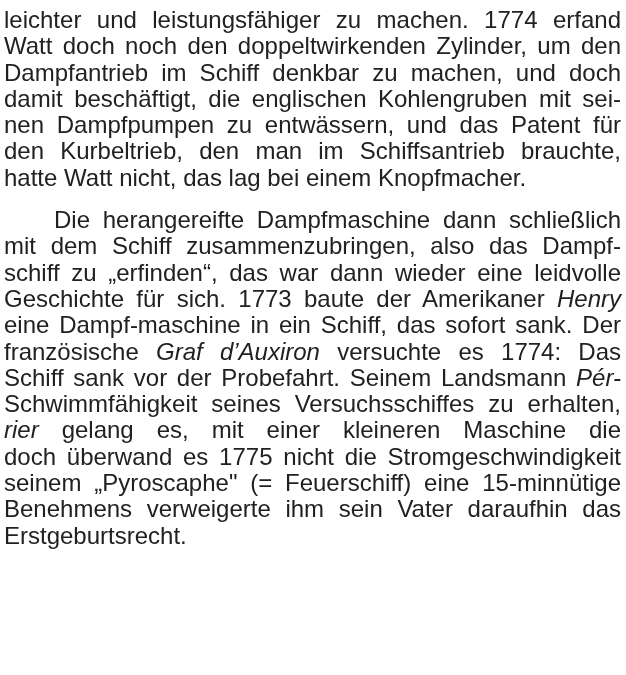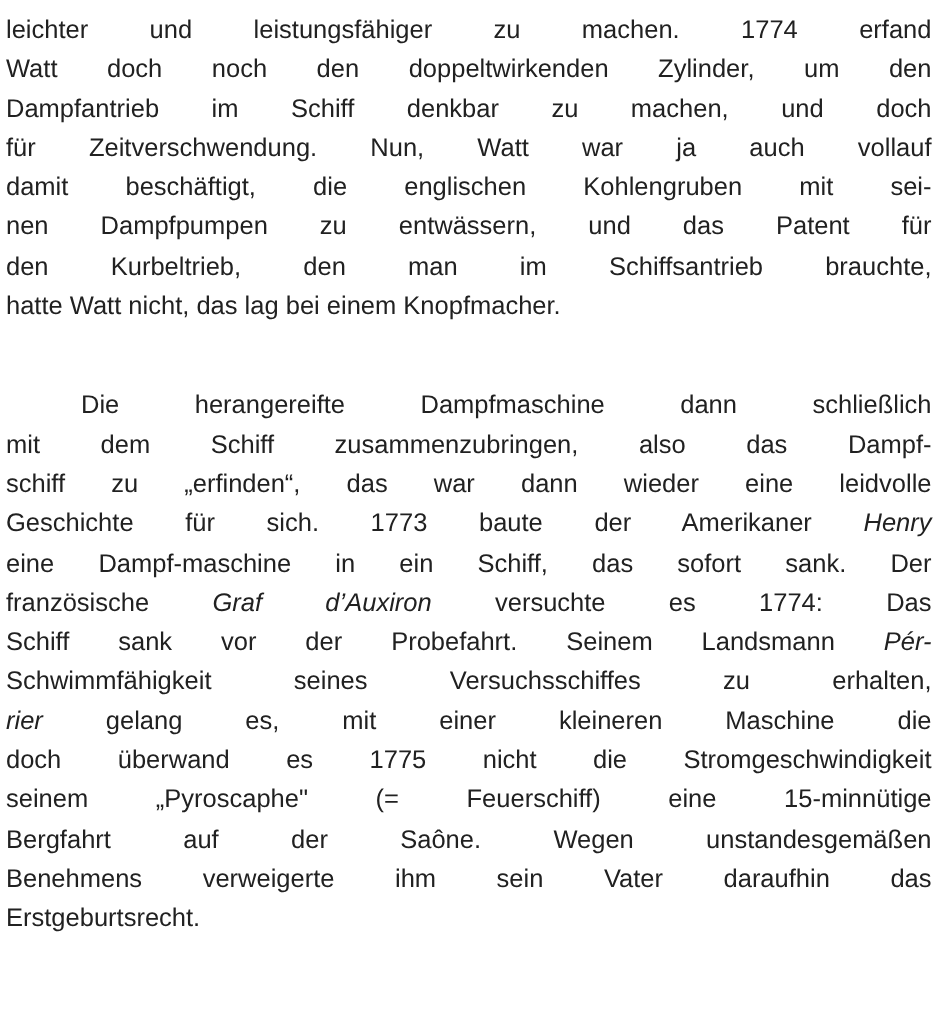--- a/index.html
+++ b/index.html
@@ -15,23 +15,23 @@
     color: #212121;
   }
   .page {
     box-sizing: border-box;
     width: 626px;
     height: 675px;
     padding: 7px 5px 0 4px;
     background: #ffffff;
   }
   .para { margin: 0; }
-  .para + .para { margin-top: 40px; }
+  .para + .para { margin-top: 16px; }
   .line {
-    font-size: 17px;
+    font-size: 24px;
     line-height: 26.3px;
     text-align: justify;
     text-align-last: justify;
     -moz-text-align-last: justify;
   }
   .line.last {
     text-align-last: left;
     -moz-text-align-last: left;
   }
   .line.indent { text-indent: 50px; }
@@ -39,36 +39,34 @@
 </style>
 </head>
 <body>
 
 <div class="page">
   <div id="doc">
       <div class="para">
         <div class="line"><span>leichter und leistungsfähiger zu machen. 1774 erfand</span></div>
         <div class="line"><span>Watt doch noch den doppeltwirkenden Zylinder, um den</span></div>
         <div class="line"><span>Dampfantrieb im Schiff denkbar zu machen, und doch</span></div>
-        <div class="line"><span>für Zeitverschwendung. Nun, Watt war ja auch vollauf</span></div>
         <div class="line"><span>damit beschäftigt, die englischen Kohlengruben mit sei-</span></div>
         <div class="line"><span>nen Dampfpumpen zu entwässern, und das Patent für</span></div>
         <div class="line"><span>den Kurbeltrieb, den man im Schiffsantrieb brauchte,</span></div>
         <div class="line last"><span>hatte Watt nicht, das lag bei einem Knopfmacher.</span></div>
       </div>
       <div class="para">
         <div class="line indent"><span>Die herangereifte Dampfmaschine dann schließlich</span></div>
         <div class="line"><span>mit dem Schiff zusammenzubringen, also das Dampf-</span></div>
         <div class="line"><span>schiff zu „erfinden“, das war dann wieder eine leidvolle</span></div>
         <div class="line"><span>Geschichte für sich. 1773 baute der Amerikaner </span><em>Henry</em></div>
         <div class="line"><span>eine Dampf-maschine in ein Schiff, das sofort sank. Der</span></div>
         <div class="line"><span>französische </span><em>Graf d’Auxiron</em><span> versuchte es 1774: Das</span></div>
         <div class="line"><span>Schiff sank vor der Probefahrt. Seinem Landsmann </span><em>Pér-</em></div>
         <div class="line"><span>Schwimmfähigkeit seines Versuchsschiffes zu erhalten,</span></div>
         <div class="line"><em>rier</em><span> gelang es, mit einer kleineren Maschine die</span></div>
         <div class="line"><span>doch überwand es 1775 nicht die Stromgeschwindigkeit</span></div>
         <div class="line"><span>seinem „Pyroscaphe" (= Feuerschiff) eine 15-minnütige</span></div>
-        <div class="line"><span>Bergfahrt auf der Saône. Wegen unstandesgemäßen</span></div>
         <div class="line"><span>Benehmens verweigerte ihm sein Vater daraufhin das</span></div>
         <div class="line last"><span>Erstgeburtsrecht.</span></div>
       </div>
     </div>
 </div>
 
 </body></html>

